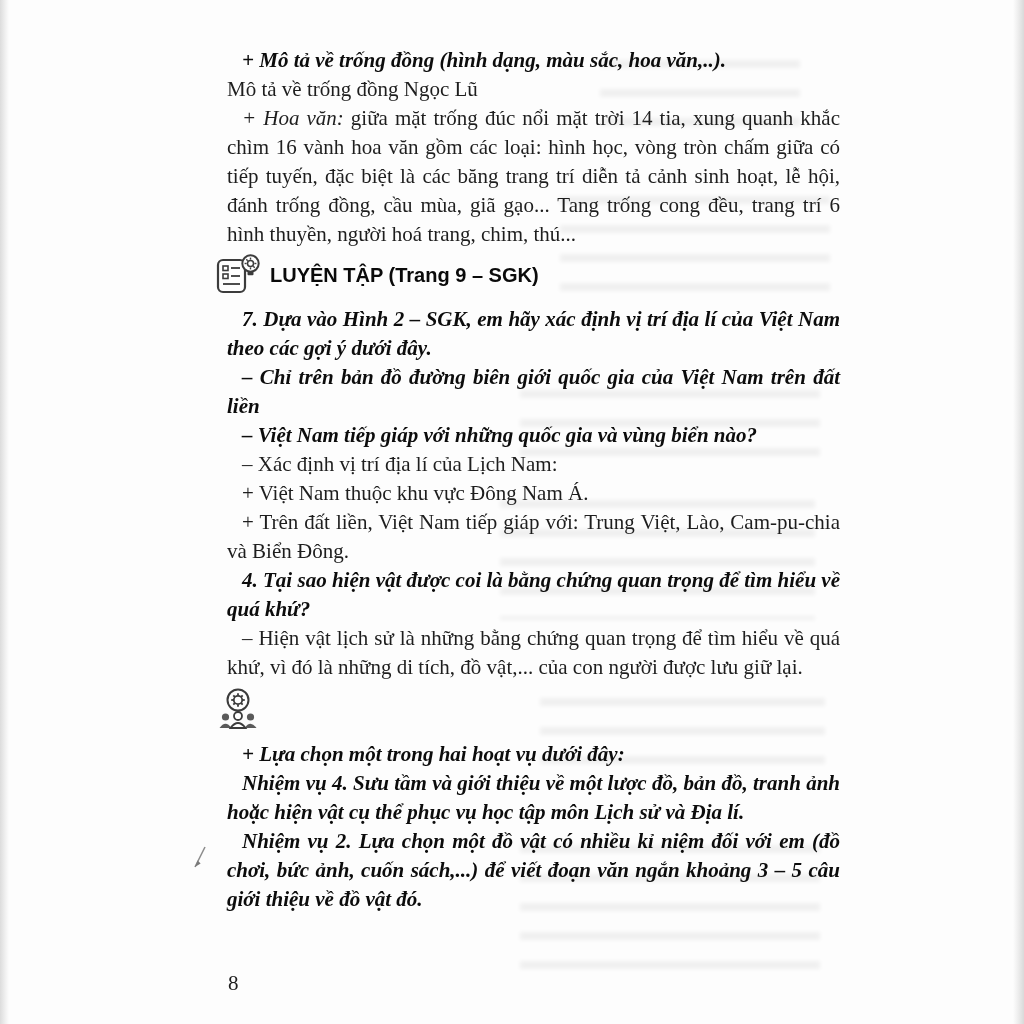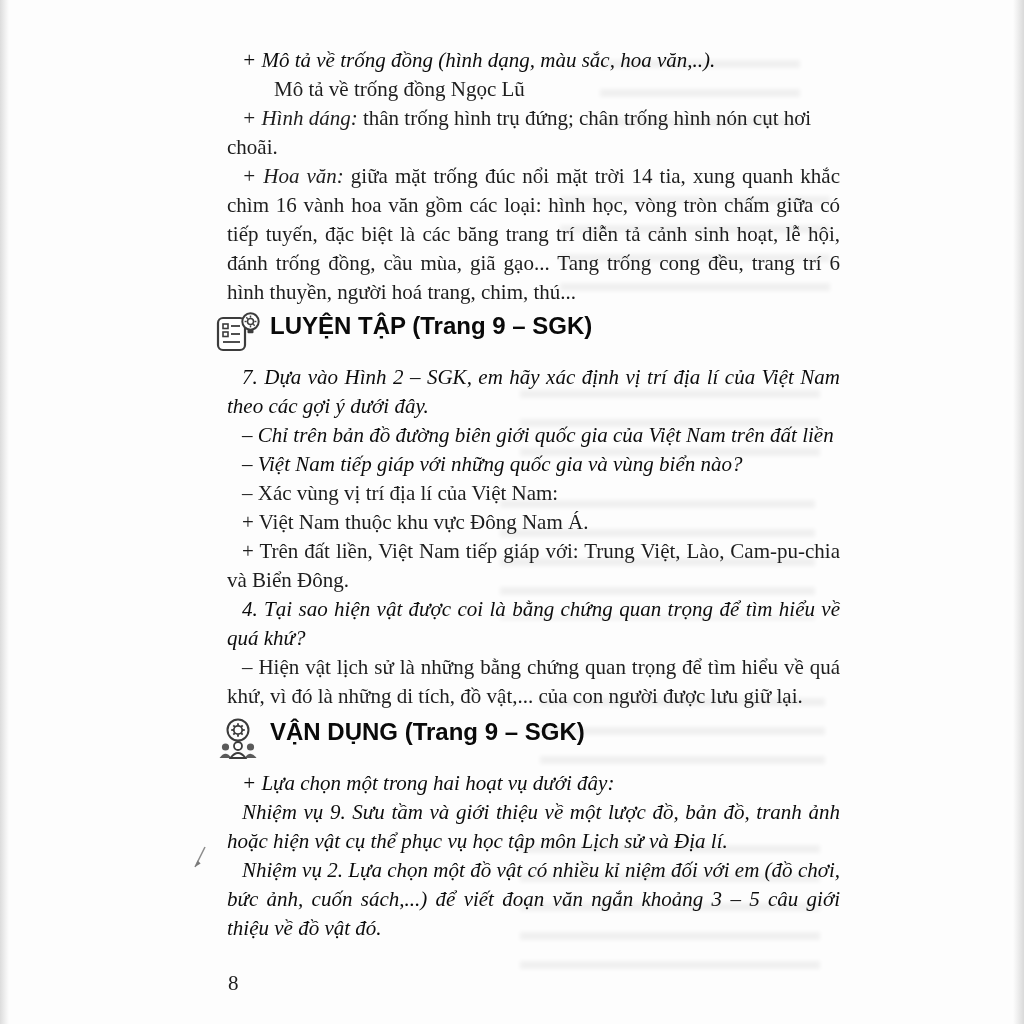--- a/index.html
+++ b/index.html
@@ -23,30 +23,30 @@
   .g3{left:520px;top:390px;width:300px;height:85px;}
   .g4{left:500px;top:500px;width:315px;height:120px;}
   .g5{left:540px;top:698px;width:285px;height:85px;}
   .g6{left:520px;top:845px;width:300px;height:130px;}
 
   .content{
     position:absolute;left:227px;top:46px;width:613px;
     color:#1e1e1e;font-size:21px;line-height:29px;
   }
   .content p{margin:0;text-indent:15px;}
-  p.flush{text-indent:0;margin-left:47px;}
+  p.flush{text-indent:0;}
   p.just{text-align:justify;}
-  .bi{font-weight:normal;font-style:italic;color:#0c0c0c;}
+  .bi{font-weight:bold;font-style:italic;color:#0c0c0c;}
   .lead{font-style:italic;}
 
   .heading{
-    display:flex;gap:9px;
+    display:flex;align-items:center;gap:9px;
     margin:4px 0 8px -12px;height:44px;
     font-family:"Liberation Sans", sans-serif;
-    font-weight:bold;font-size:24px;color:#0a0a0a;white-space:nowrap;
+    font-weight:bold;font-size:20px;color:#0a0a0a;white-space:nowrap;
   }
   .heading.second{margin-top:6px;}
   .hicon{flex:0 0 auto;display:inline-flex;}
 
   .pagenum{position:absolute;left:228px;top:971px;font-size:21px;color:#1e1e1e;}
 
   .penmark{position:absolute;left:188px;top:842px;}
 </style>
 </head>
 <body>
@@ -60,21 +60,20 @@
   <div class="ghost g2"></div>
   <div class="ghost g3"></div>
   <div class="ghost g4"></div>
   <div class="ghost g5"></div>
   <div class="ghost g6"></div>
 
   <div class="content">
 
     <p class="bi">+ Mô tả về trống đồng (hình dạng, màu sắc, hoa văn,..).</p>
     <p class="flush">Mô tả về trống đồng Ngọc Lũ</p>
-    <p><span class="lead">+ Hình dáng:</span><span> thân trống hình trụ đứng; chân trống hình nón cụt hơi choãi.</span></p>
     <p class="just"><span class="lead">+ Hoa văn:</span><span> giữa mặt trống đúc nổi mặt trời 14 tia, xung quanh khắc chìm 16 vành hoa văn gồm các loại: hình học, vòng tròn chấm giữa có tiếp tuyến, đặc biệt là các băng trang trí diễn tả cảnh sinh hoạt, lễ hội, đánh trống đồng, cầu mùa, giã gạo... Tang trống cong đều, trang trí 6 hình thuyền, người hoá trang, chim, thú...</span></p>
 
     <div class="heading">
       <span class="hicon">
         <svg width="46" height="44" viewBox="0 0 46 44">
           <rect x="3" y="7" width="27" height="32" rx="5" fill="#ffffff" stroke="#3c3c3c" stroke-width="2.2"></rect>
           <rect x="8" y="13" width="5" height="4.5" fill="none" stroke="#3c3c3c" stroke-width="1.6"></rect>
           <line x1="16" y1="15" x2="25" y2="15" stroke="#3c3c3c" stroke-width="1.8"></line>
           <rect x="8" y="21" width="5" height="4.5" fill="none" stroke="#3c3c3c" stroke-width="1.6"></rect>
           <line x1="16" y1="23" x2="25" y2="23" stroke="#3c3c3c" stroke-width="1.8"></line>
@@ -91,21 +90,21 @@
           </g>
           <rect x="32.5" y="18.8" width="6" height="3.4" rx="1" fill="#3c3c3c"></rect>
         </svg>
       </span>
       <span class="hlabel">LUYỆN TẬP (Trang 9 – SGK)</span>
     </div>
 
     <p class="bi just">7. Dựa vào Hình 2 – SGK, em hãy xác định vị trí địa lí của Việt Nam theo các gợi ý dưới đây.</p>
     <p class="bi just">– Chỉ trên bản đồ đường biên giới quốc gia của Việt Nam trên đất liền</p>
     <p class="bi">– Việt Nam tiếp giáp với những quốc gia và vùng biển nào?</p>
-    <p>– Xác vùng vị trí địa lí của Việt Nam:</p>
+    <p>– Xác định vị trí địa lí của Lịch Nam:</p>
     <p>+ Việt Nam thuộc khu vực Đông Nam Á.</p>
     <p class="just">+ Trên đất liền, Việt Nam tiếp giáp với: Trung Việt, Lào, Cam-pu-chia và Biển Đông.</p>
     <p class="bi just">4. Tại sao hiện vật được coi là bằng chứng quan trọng để tìm hiểu về quá khứ?</p>
     <p class="just">– Hiện vật lịch sử là những bằng chứng quan trọng để tìm hiểu về quá khứ, vì đó là những di tích, đồ vật,... của con người được lưu giữ lại.</p>
 
     <div class="heading second">
       <span class="hicon">
         <svg width="46" height="46" viewBox="0 0 46 46">
           <circle cx="23" cy="13" r="10.5" fill="#ffffff" stroke="#3c3c3c" stroke-width="2"></circle>
           <circle cx="23" cy="13" r="4.2" fill="none" stroke="#3c3c3c" stroke-width="1.8"></circle>
@@ -121,25 +120,24 @@
           </g>
           <line x1="23" y1="23.5" x2="23" y2="25.5" stroke="#3c3c3c" stroke-width="2"></line>
           <circle cx="10.5" cy="30" r="3.6" fill="#5a5a5a"></circle>
           <path d="M4.5 41 q6 -8.5 12 0 z" fill="#5a5a5a"></path>
           <circle cx="35.5" cy="30" r="3.6" fill="#5a5a5a"></circle>
           <path d="M29.5 41 q6 -8.5 12 0 z" fill="#5a5a5a"></path>
           <circle cx="23" cy="29" r="4" fill="#ffffff" stroke="#3c3c3c" stroke-width="1.8"></circle>
           <path d="M15.5 41 q7.5 -10 15 0 z" fill="#ffffff" stroke="#3c3c3c" stroke-width="1.8"></path>
         </svg>
       </span>
-      <span class="hlabel">VẬN DỤNG (Trang 9 – SGK)</span>
     </div>
 
     <p class="bi">+ Lựa chọn một trong hai hoạt vụ dưới đây:</p>
-    <p class="bi just">Nhiệm vụ 9. Sưu tầm và giới thiệu về một lược đồ, bản đồ, tranh ảnh hoặc hiện vật cụ thể phục vụ học tập môn Lịch sử và Địa lí.</p>
+    <p class="bi just">Nhiệm vụ 4. Sưu tầm và giới thiệu về một lược đồ, bản đồ, tranh ảnh hoặc hiện vật cụ thể phục vụ học tập môn Lịch sử và Địa lí.</p>
     <p class="bi just">Nhiệm vụ 2. Lựa chọn một đồ vật có nhiều kỉ niệm đối với em (đồ chơi, bức ảnh, cuốn sách,...) để viết đoạn văn ngắn khoảng 3 – 5 câu giới thiệu về đồ vật đó.</p>
 
   </div>
 
   <span class="penmark">
     <svg width="24" height="32" viewBox="0 0 24 32">
       <line x1="7" y1="25" x2="17" y2="5" stroke="#8d8d8d" stroke-width="1.6"></line>
       <path d="M7 25 l2.6 -6.5 l3 3 z" fill="#7a7a7a"></path>
     </svg>
   </span>

